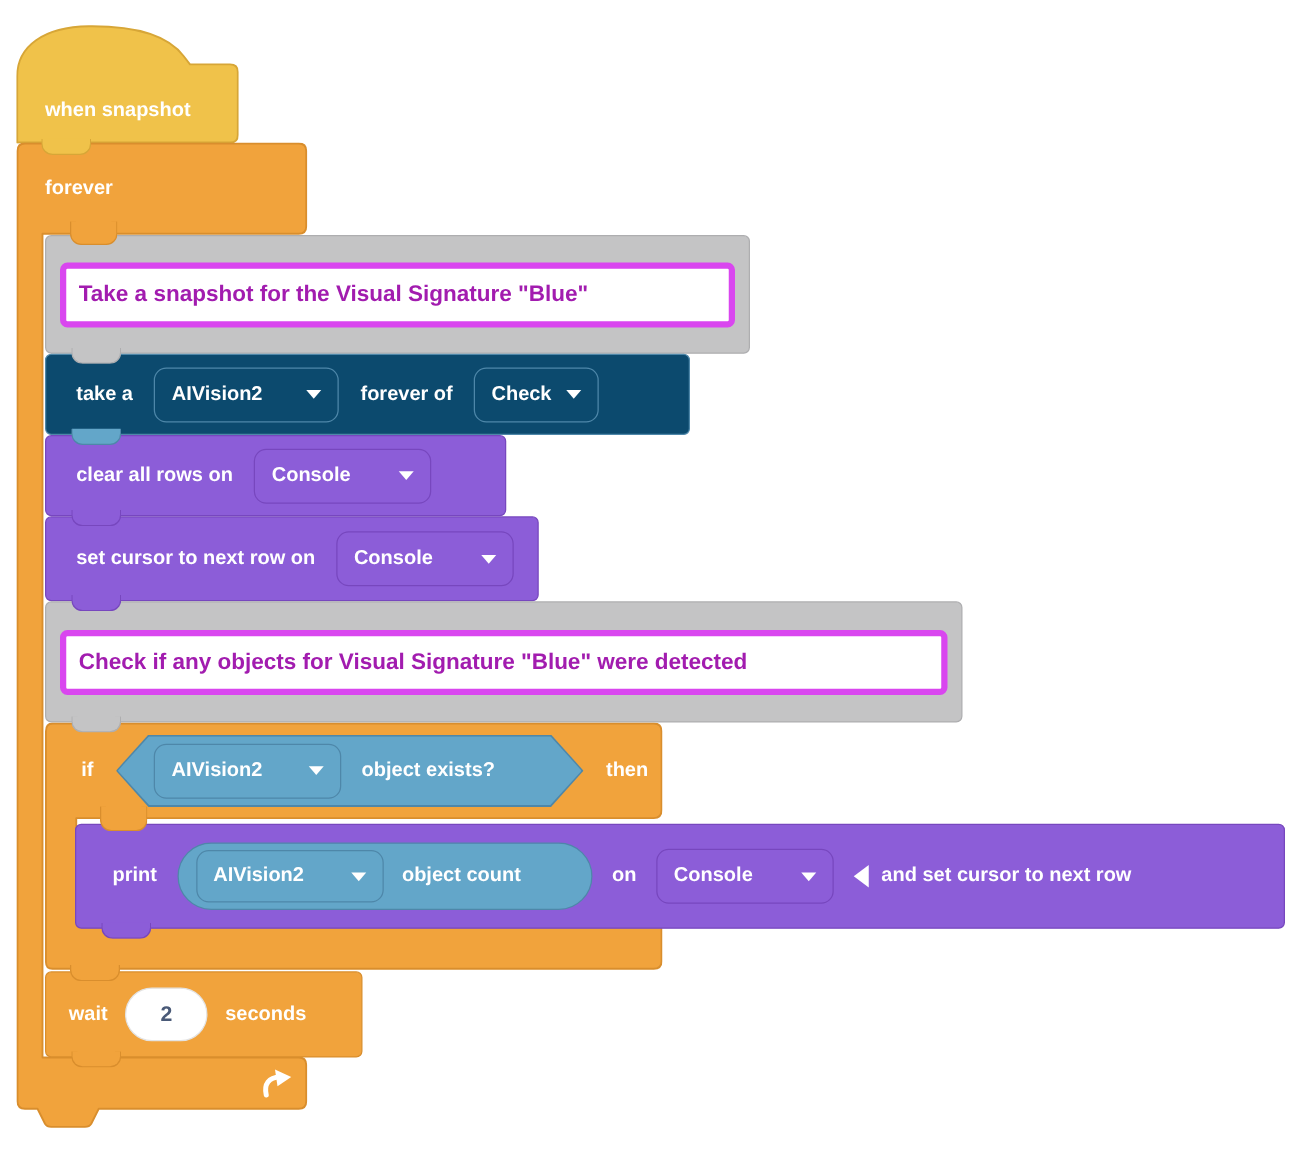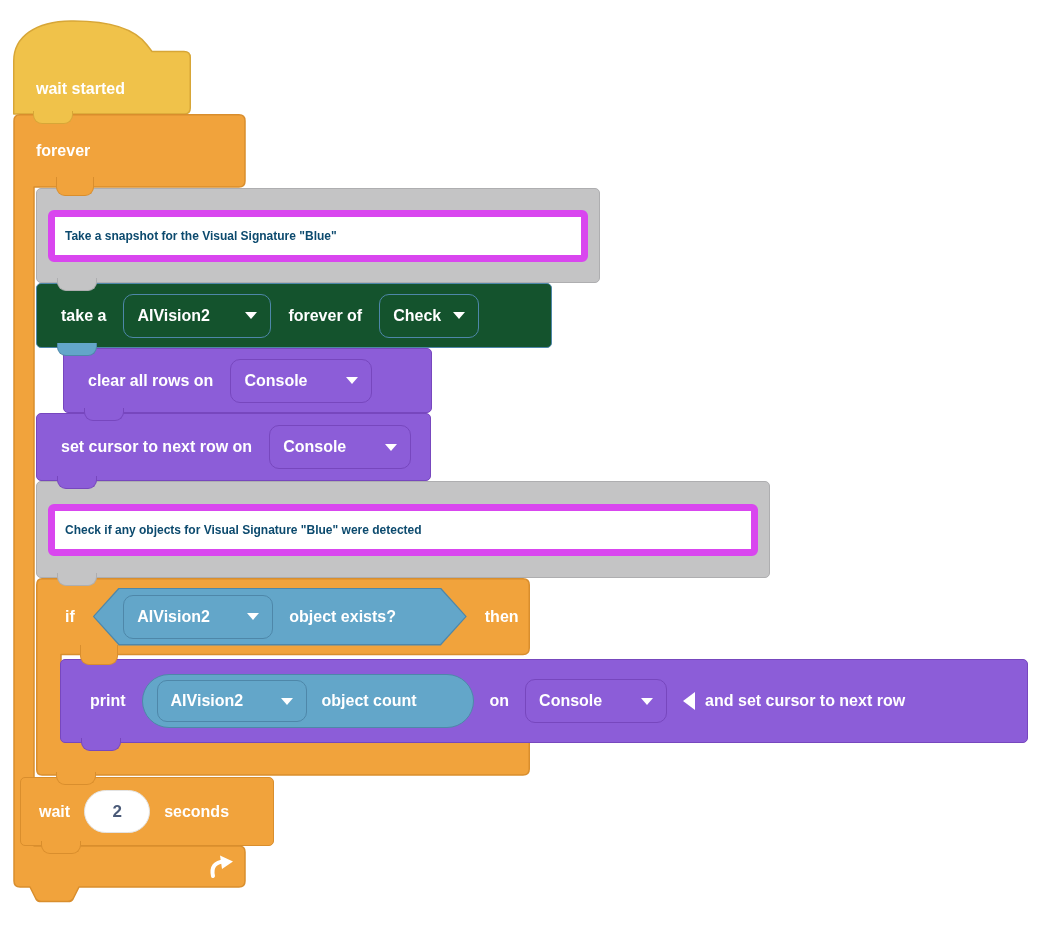--- a/index.html
+++ b/index.html
@@ -6,21 +6,21 @@
   .canvas{
     position:relative;width:1048px;height:940px;background:#ffffff;
     font-family:"Liberation Sans",sans-serif;font-weight:bold;overflow:hidden;
   }
   .abs{position:absolute;box-sizing:border-box;}
   .block{
     position:absolute;box-sizing:border-box;border:1px solid;border-radius:5px;
     display:flex;align-items:center;color:#fff;font-size:16px;white-space:nowrap;
   }
   .orange{background:#F1A33C;border-color:#D98E2D;}
-  .blue{background:#14532d;border-color:#4E87A9;}
+  .blue{background:#0c4a6e;border-color:#4E87A9;}
   .purple{background:#8C5DD8;border-color:#7747BE;}
   .gray{background:#C4C4C5;border-color:#AEAEB0;}
   .yellowfill{background:#F0C24A;border-color:#D7A637;}
   .bump{
     position:absolute;width:38px;height:12px;bottom:-9px;left:20px;
     border:1px solid;border-top:none;border-radius:0 0 9px 9px;z-index:5;
   }
   .bump.orange{border-color:#D98E2D;} .bump.blue{border-color:#4E87A9;}
   .bump.purple{border-color:#7747BE;} .bump.gray{border-color:#AEAEB0;}
   .bump.yellowfill{border-color:#D7A637;}
@@ -35,22 +35,22 @@
   .caret{
     width:0;height:0;border-left:6px solid transparent;border-right:6px solid transparent;
     border-top:7px solid #ffffff;flex:0 0 auto;
   }
   .comment{
     position:absolute;box-sizing:border-box;border:1px solid #AEAEB0;border-radius:5px;
     background:#C4C4C5;display:flex;align-items:center;padding:0 11px;
   }
   .comment-inner{
     box-sizing:border-box;width:100%;height:52px;background:#ffffff;
-    border:7px solid #d946ef;border-radius:6px;display:flex;align-items:center;
-    padding:0 10px;color:#0c4a6e;font-size:12px;font-weight:bold;white-space:nowrap;overflow:hidden;
+    border:5px solid #d946ef;border-radius:6px;display:flex;align-items:center;
+    padding:0 10px;color:#a21caf;font-size:18px;font-weight:bold;white-space:nowrap;overflow:hidden;
   }
   .hexa{
     position:relative;width:374px;height:58px;flex:0 0 auto;
     clip-path:polygon(0 50%,26px 0,calc(100% - 26px) 0,100% 50%,calc(100% - 26px) 100%,26px 100%);
     background:#4E87A9;
   }
   .hexa-inner{
     position:absolute;left:1.5px;top:1.5px;right:1.5px;bottom:1.5px;
     clip-path:polygon(0 50%,25px 0,calc(100% - 25px) 0,100% 50%,calc(100% - 25px) 100%,25px 100%);
     background:#63A6C9;display:flex;align-items:center;padding-left:29px;gap:16px;box-sizing:border-box;
@@ -74,21 +74,21 @@
 </style>
 </head>
 <body>
 
 <div class="canvas">
 
   <div class="abs" style="left:13px;top:20px;width:178px;height:95px;">
     <svg width="178" height="95" viewBox="0 0 178 95">
       <path d="M0.75,94 L0.75,41 C0.75,17 22,1.5 58,1 C96,0.6 122,9 134,25 L139,31.5 L171,31.5 Q177.25,31.5 177.25,37.5 L177.25,88 Q177.25,94 171.25,94 Z" fill="#F0C24A" stroke="#D7A637" stroke-width="1.5" stroke-linejoin="round"></path>
     </svg>
-    <div class="abs label" style="left:23px;top:44px;height:50px;display:flex;align-items:center;">wait started</div>
+    <div class="abs label" style="left:23px;top:44px;height:50px;display:flex;align-items:center;">when snapshot</div>
     <div class="bump yellowfill" style="background:#F0C24A;"></div>
   </div>
 
   <div class="abs" style="left:13px;top:114px;width:233px;height:790px;">
     <svg width="233" height="790" viewBox="0 0 233 790">
       <path d="M7,0.75 H226 Q232,0.75 232,6.75 V67 Q232,73 226,73 H21 V732 H226 Q232,732 232,738 V767 Q232,773 226,773 H66 L60,785 Q58.5,787.5 55,787.5 H28 Q24.5,787.5 23,785 L17,773 H7 Q1,773 1,767 V6.75 Q1,0.75 7,0.75 Z" fill="#F1A33C" stroke="#D98E2D" stroke-width="1.5" stroke-linejoin="round"></path>
     </svg>
     <div class="abs label" style="left:23px;top:0;height:73px;display:flex;align-items:center;">forever</div>
 
     <div class="abs" style="left:43px;top:63px;width:38px;height:19px;background:#F1A33C;border:1px solid #D98E2D;border-top:none;border-radius:0 0 9px 9px;z-index:5;"></div>
@@ -111,21 +111,21 @@
       <span class="caret"></span>
     </span>
     <span class="label">forever of</span>
     <span class="dd on-blue" style="width:100px;">
       <span>Check</span>
       <span class="caret"></span>
     </span>
     <div class="bump blue" style="background:#63A6C9;"></div>
   </div>
 
-  <div class="block purple" style="left:36px;top:348px;width:369px;height:65px;padding-left:24px;gap:17px;margin-left:27px;">
+  <div class="block purple" style="left:36px;top:348px;width:369px;height:65px;padding-left:24px;gap:17px;">
     <span class="label">clear all rows on</span>
     <span class="dd on-purple" style="width:142px;">
       <span>Console</span>
       <span class="caret"></span>
     </span>
     <div class="bump purple" style="background:#8C5DD8;"></div>
   </div>
 
   <div class="block purple" style="left:36px;top:413px;width:395px;height:68px;padding-left:24px;gap:17px;">
     <span class="label">set cursor to next row on</span>
@@ -177,21 +177,21 @@
     <span class="label">on</span>
     <span class="dd on-purple" style="width:142px;">
       <span>Console</span>
       <span class="caret"></span>
     </span>
     <span class="collapse-tri"></span>
     <span class="label" style="margin-left:-6px;text-align:right;">and set cursor to next row</span>
     <div class="bump purple" style="background:#8C5DD8;"></div>
   </div>
 
-  <div class="block orange" style="left:20px;top:777px;width:254px;height:69px;padding-left:18px;gap:14px;">
+  <div class="block orange" style="left:36px;top:777px;width:254px;height:69px;padding-left:18px;gap:14px;">
     <span class="label">wait</span>
     <span class="ovalinput">
       <span>2</span>
     </span>
     <span class="label">seconds</span>
     <div class="bump orange" style="background:#F1A33C;"></div>
   </div>
 
 </div>
 

